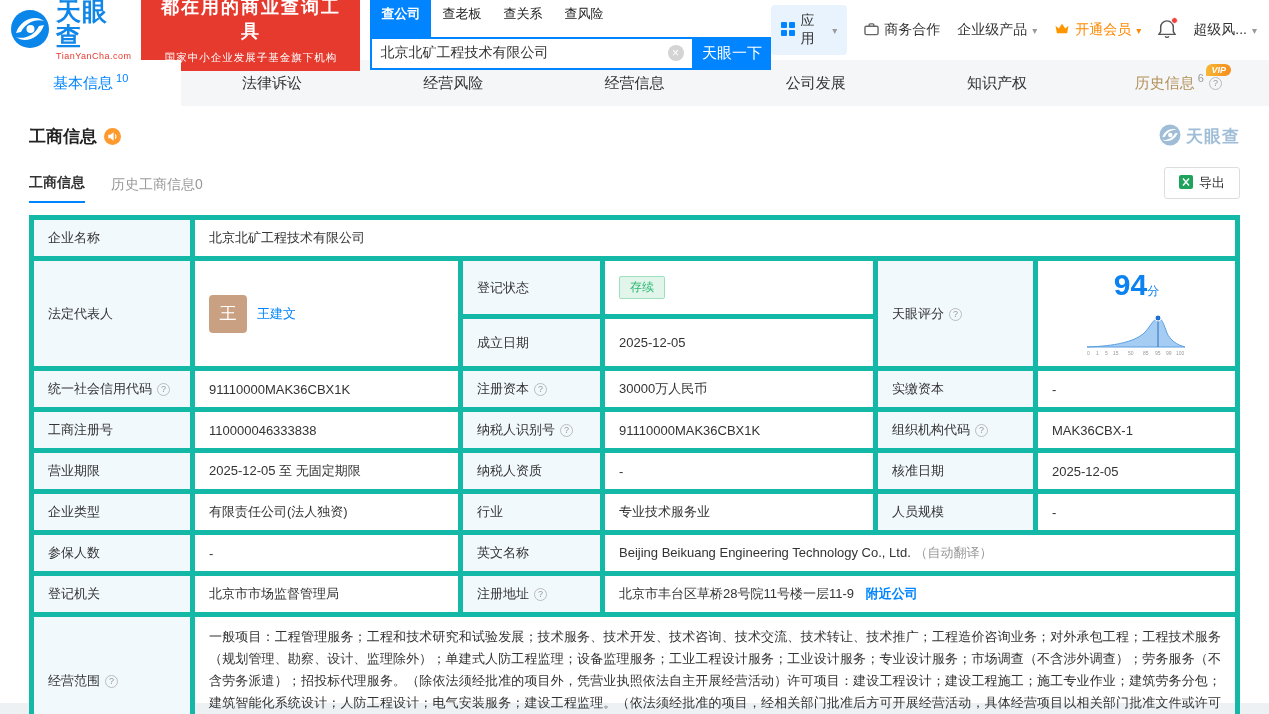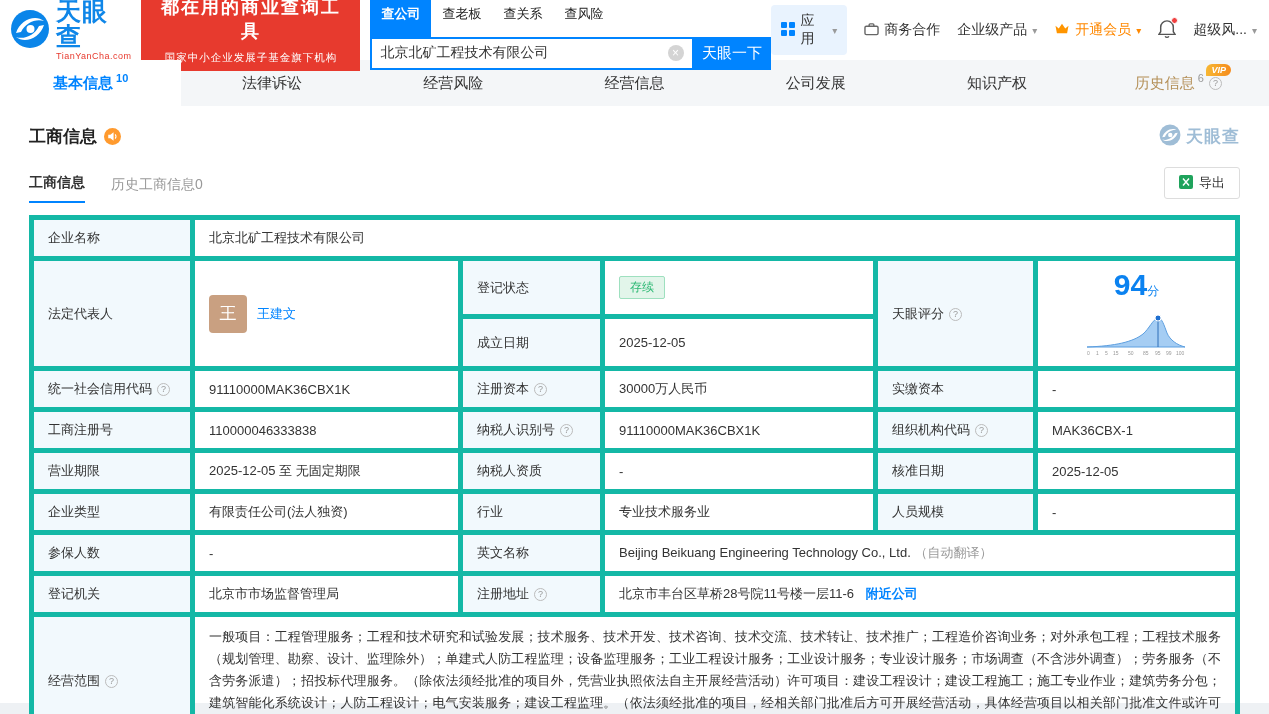--- a/index.html
+++ b/index.html
@@ -36,21 +36,21 @@
   .caret { font-size:10px; color:#999; }
   .caret::before { content:"▾"; }
   .orange-text { color:#ff8800; }
   .orange-text .caret { color:#ff8800; }
   .bell-wrap { position:relative; cursor:pointer; display:flex; }
   .red-dot { position:absolute; top:-2px; right:-2px; width:7px; height:7px; background:#f04040; border-radius:50%; border:1px solid #fff; }
 
   
   .main-tabs { display:flex; background:#f4f6f8; height:46px; }
   .mtab { flex:1; display:flex; align-items:center; justify-content:center; font-size:15px; color:#333; cursor:pointer; position:relative; }
-  .mtab.active { background:#fff; color:#0084ff; font-weight:bold; }
+  .mtab.active { background:#fff; color:#0084ff; font-weight:normal; }
   .mtab-count { font-size:11px; margin-left:3px; transform:translateY(-5px); display:inline-block; }
   .mtab.active .mtab-count { color:#0084ff; }
   .mtab.history { color:#b5915a; }
   .mtab.history .mtab-count { color:#999; }
   .vip-tag { position:absolute; top:4px; right:38px; background:linear-gradient(90deg,#f7b733,#f58c1e); color:#fff; font-size:9px; font-style:italic; font-weight:bold; padding:1px 5px; border-radius:7px 7px 7px 1px; }
 
   
   .card { background:#fff; height:597px; padding:18px 29px 8px; }
   .sec-head { display:flex; align-items:center; }
   .sec-title { font-size:17px; font-weight:bold; color:#222; }
@@ -349,21 +349,21 @@
           <span class="note">（自动翻译）</span>
         </td>
       </tr>
       <tr>
         <td class="lbl">登记机关</td>
         <td>北京市市场监督管理局</td>
         <td class="lbl">
           <span>注册地址</span><span class="help"></span>
         </td>
         <td colspan="3">
-          <span>北京市丰台区草桥28号院11号楼一层11-6</span>
+          <span>北京市丰台区草桥28号院11号楼一层11-9</span>
           <span class="link" style="margin-left:8px;font-weight:bold">附近公司</span>
         </td>
       </tr>
       <tr>
         <td class="lbl">
           <span>经营范围</span><span class="help"></span>
         </td>
         <td colspan="5" class="scope-text">一般项目：工程管理服务；工程和技术研究和试验发展；技术服务、技术开发、技术咨询、技术交流、技术转让、技术推广；工程造价咨询业务；对外承包工程；工程技术服务（规划管理、勘察、设计、监理除外）；单建式人防工程监理；设备监理服务；工业工程设计服务；工业设计服务；专业设计服务；市场调查（不含涉外调查）；劳务服务（不含劳务派遣）；招投标代理服务。（除依法须经批准的项目外，凭营业执照依法自主开展经营活动）许可项目：建设工程设计；建设工程施工；施工专业作业；建筑劳务分包；建筑智能化系统设计；人防工程设计；电气安装服务；建设工程监理。（依法须经批准的项目，经相关部门批准后方可开展经营活动，具体经营项目以相关部门批准文件或许可证件为准）（不得从事国家和本市产业政策禁止和限制类项目的经营活动。）</td>
       </tr>
     </tbody>

